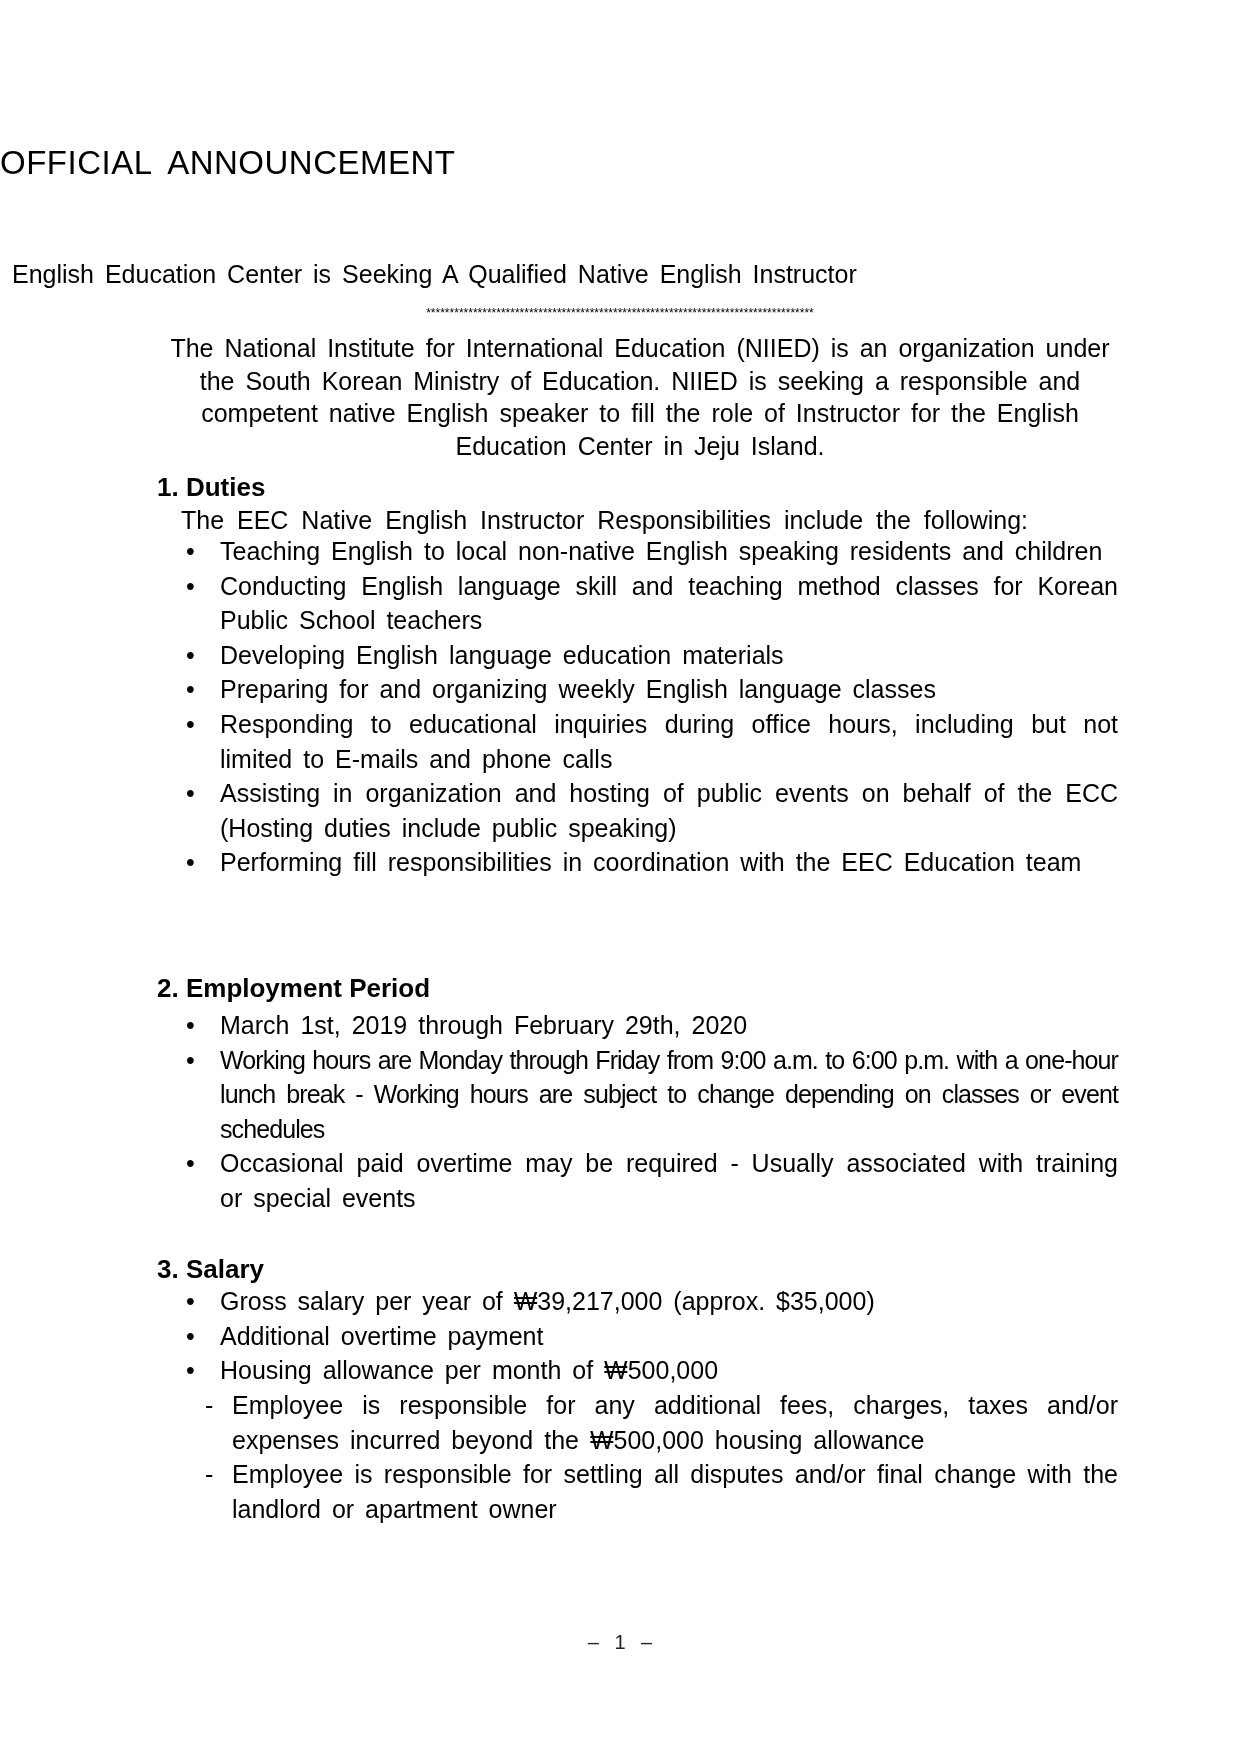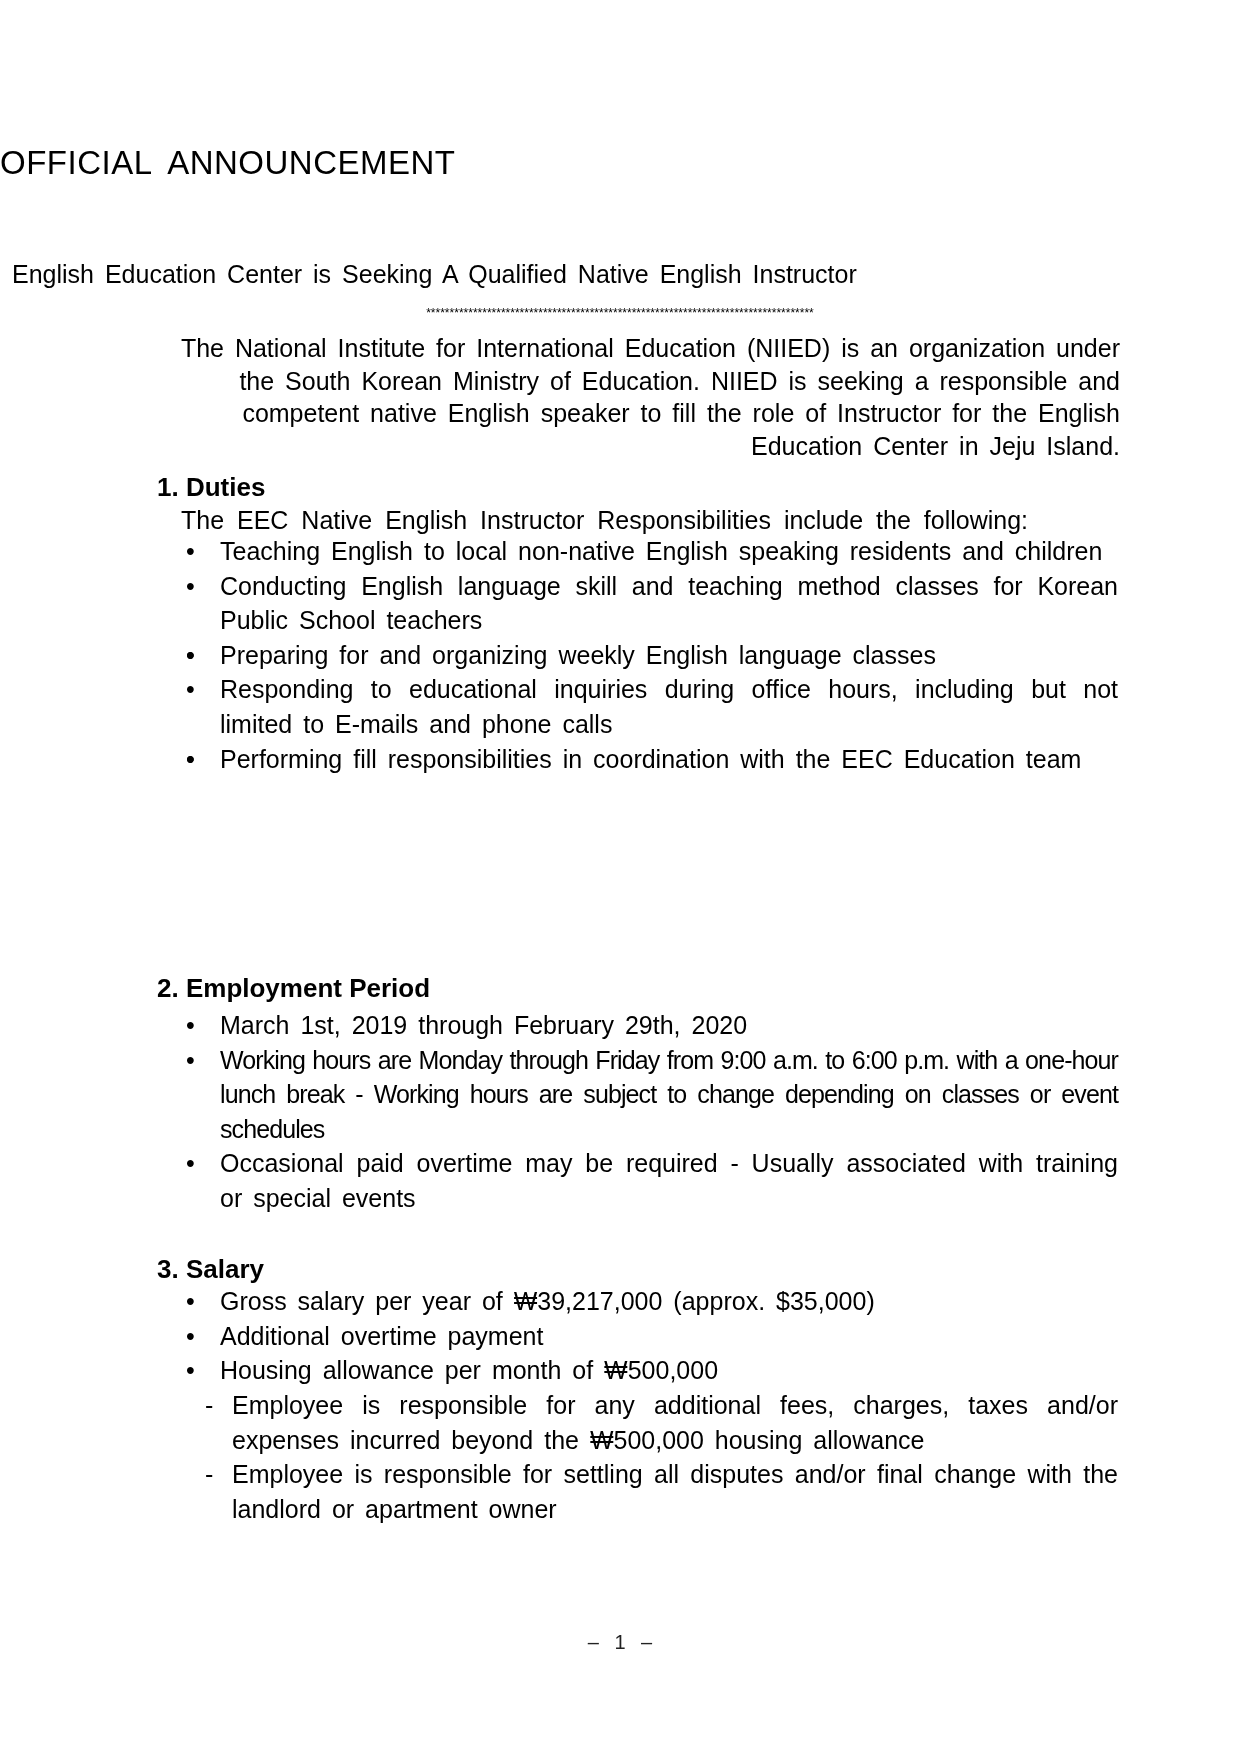--- a/index.html
+++ b/index.html
@@ -6,21 +6,21 @@
   body { width: 1240px; height: 1753px; position: relative; overflow: hidden;
          font-family: "Liberation Sans", sans-serif; color: #000; }
   .page { position: absolute; left: 0; top: 0; width: 1240px; height: 1753px; }
 
   .title { position: absolute; top: 143px; left: 0; width: 1240px; text-align: left;
            font-size: 33px; letter-spacing: 0.5px; word-spacing: 8px; line-height: 40px; }
   .subtitle { position: absolute; top: 259px; left: 12px; width: 1240px; text-align: left;
               font-size: 25px; word-spacing: 4px; line-height: 30px; }
   .stars { position: absolute; top: 306px; left: 0; width: 1240px; text-align: center;
            font-size: 12px; line-height: 14px; letter-spacing: 0px; }
-  .intro { position: absolute; top: 332px; left: 160px; width: 960px; text-align: right;
+  .intro { position: absolute; top: 332px; left: 160px; width: 960px; text-align: center;
            font-size: 25px; line-height: 32.5px; word-spacing: 4px; }
 
   .section-heading { position: absolute; left: 157px; font-size: 26px; font-weight: bold;
                      line-height: 30px; -webkit-text-stroke: 0; }
   .section-heading .num { font-weight: bold; }
   .lead { position: absolute; left: 181px; font-size: 25px; line-height: 34.5px; word-spacing: 6px; }
 
   .blist { position: absolute; left: 180px; width: 938px; margin: 0; padding: 0; list-style: none; }
   .blist li { position: relative; padding-left: 40px; font-size: 25px; line-height: 34.6px;
               text-align: justify; text-align-last: left; word-spacing: 4px; }
@@ -45,24 +45,24 @@
   <div class="intro">The National Institute for International Education (NIIED) is an organization under the South Korean Ministry of Education. NIIED is seeking a responsible and competent native English speaker to fill the role of Instructor for the English Education Center in Jeju Island.</div>
 
   <div class="section-heading" style="top:472px;">
     <span class="num">1.</span>
     <span>Duties</span>
   </div>
   <div class="lead" style="top:503px;">The EEC Native English Instructor Responsibilities include the following:</div>
   <ul class="blist" style="top:534px;">
     <li><span class="bullet">•</span><span>Teaching English to local non-native English speaking residents and children</span></li>
     <li><span class="bullet">•</span><span>Conducting English language skill and teaching method classes for Korean Public School teachers</span></li>
-    <li><span class="bullet">•</span></li>
+    <li><span class="bullet">•</span><span>Developing English language education materials</span></li>
     <li><span class="bullet">•</span><span>Preparing for and organizing weekly English language classes</span></li>
     <li><span class="bullet">•</span><span>Responding to educational inquiries during office hours, including but not limited to E-mails and phone calls</span></li>
-    <li><span class="bullet">•</span></li>
+    <li><span class="bullet">•</span><span>Assisting in organization and hosting of public events on behalf of the ECC (Hosting duties include public speaking)</span></li>
     <li><span class="bullet">•</span><span>Performing fill responsibilities in coordination with the EEC Education team</span></li>
   </ul>
 
   <div class="section-heading" style="top:973px;">
     <span class="num">2.</span>
     <span>Employment Period</span>
   </div>
   <ul class="blist" style="top:1008px;">
     <li><span class="bullet">•</span><span>March 1st, 2019 through February 29th, 2020</span></li>
     <li class="tight" style="letter-spacing:-0.9px; word-spacing:1px;"><span class="bullet">•</span><span>Working hours are Monday through Friday from 9:00 a.m. to 6:00 p.m. with a one-hour lunch break - Working hours are subject to change depending on classes or event schedules</span></li>

